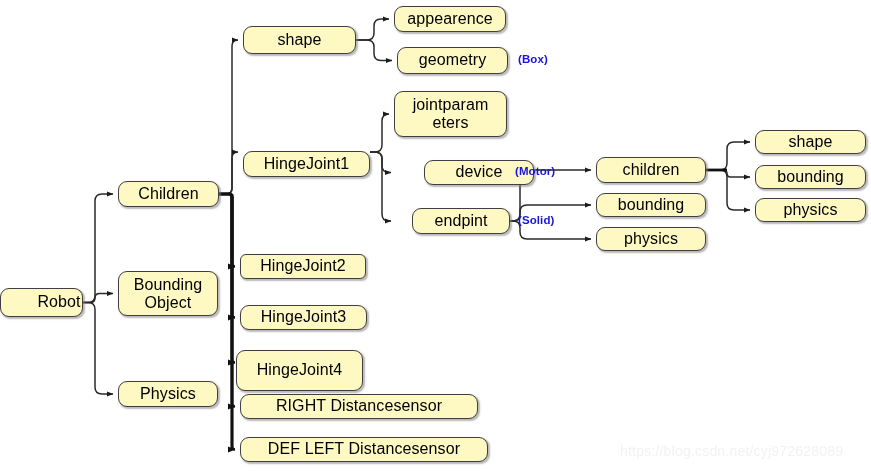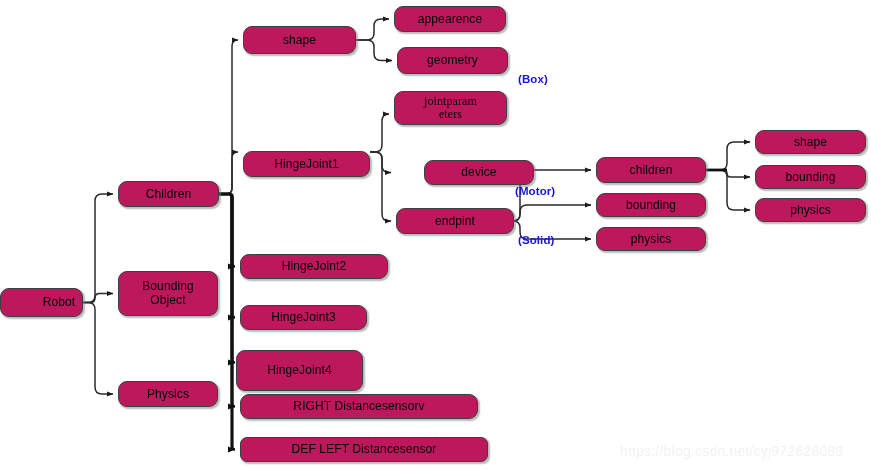--- a/index.html
+++ b/index.html
@@ -19,47 +19,46 @@
     position: absolute;
     left: 0;
     top: 0;
     width: 871px;
     height: 471px;
     pointer-events: none;
   }
   .node {
     position: absolute;
     box-sizing: border-box;
-    background: #be185d;
+    background: #fef9c3;
     border: 1.6px solid #3f3f3f;
     border-radius: 9px;
     display: flex;
     align-items: center;
     justify-content: center;
     text-align: center;
     color: #000000;
-    font-size: 12px;
+    font-size: 16px;
     line-height: 1.05;
     letter-spacing: 0.1px;
     box-shadow: 1.5px 1.5px 1.5px rgba(130,130,130,0.55);
     white-space: pre-line;
     z-index: 3;
   }
   .node.two-line {
     line-height: 1.12;
   }
   .edge-label {
     position: absolute;
     color: #1a15d8;
     font-size: 11.5px;
     font-weight: bold;
     letter-spacing: 0.1px;
     z-index: 4;
     white-space: nowrap;
-    margin-top: 20px;
   }
   .watermark {
     position: absolute;
     color: #f2f2f2;
     font-size: 14px;
     letter-spacing: 0.2px;
     z-index: 1;
     white-space: nowrap;
     user-select: none;
   }
@@ -106,31 +105,31 @@
   </svg>
 
   <div id="node-layer">
       <div class="node" style="left: 0px; top: 288px; width: 83px; height: 29px; padding-left: 35px;">Robot</div>
       <div class="node" style="left: 118px; top: 181px; width: 101px; height: 26px;">Children</div>
       <div class="node two-line" style="left: 118px; top: 271px; width: 100px; height: 45px;">Bounding
 Object</div>
       <div class="node" style="left: 118px; top: 381px; width: 100px; height: 26px;">Physics</div>
       <div class="node" style="left: 243px; top: 26px; width: 113px; height: 28px;">shape</div>
       <div class="node" style="left: 243px; top: 139px; width: 127px; height: 26px; margin-top: 12px;">HingeJoint1</div>
-      <div class="node" style="left: 240px; top: 254px; width: 148px; height: 25px;">HingeJoint2</div>
+      <div class="node" style="left: 240px; top: 254px; width: 126px; height: 25px; border-radius: 6px;">HingeJoint2</div>
       <div class="node" style="left: 240px; top: 305px; width: 127px; height: 25px;">HingeJoint3</div>
       <div class="node" style="left: 236px; top: 350px; width: 127px; height: 41px;">HingeJoint4</div>
-      <div class="node" style="left: 240px; top: 394px; width: 238px; height: 25px;">RIGHT Distancesensorv</div>
-      <div class="node" style="left: 240px; top: 437px; width: 248px; height: 25px; border-radius: 7px;">DEF LEFT Distancesensor</div>
+      <div class="node" style="left: 240px; top: 394px; width: 238px; height: 25px;">RIGHT Distancesensor</div>
+      <div class="node" style="left: 240px; top: 437px; width: 248px; height: 25px;">DEF LEFT Distancesensor</div>
       <div class="node" style="left: 394px; top: 6px; width: 112px; height: 26px;">appearence</div>
       <div class="node" style="left: 397px; top: 47px; width: 111px; height: 27px;">geometry</div>
-      <div class="node two-line" style="left: 394px; top: 91px; width: 113px; height: 34px; font-family: Liberation Serif, serif;">jointparam
+      <div class="node two-line" style="left: 394px; top: 91px; width: 113px; height: 46px;">jointparam
 eters</div>
       <div class="node" style="left: 396px; top: 160px; width: 110px; height: 25px; margin-left: 28px;">device</div>
-      <div class="node" style="left: 396px; top: 208px; width: 118px; height: 26px;">endpint</div>
+      <div class="node" style="left: 412px; top: 208px; width: 98px; height: 26px;">endpint</div>
       <div class="node" style="left: 596px; top: 157px; width: 110px; height: 26px;">children</div>
       <div class="node" style="left: 596px; top: 193px; width: 110px; height: 24px;">bounding</div>
       <div class="node" style="left: 596px; top: 227px; width: 110px; height: 24px;">physics</div>
       <div class="node" style="left: 755px; top: 130px; width: 111px; height: 24px;">shape</div>
       <div class="node" style="left: 755px; top: 165px; width: 111px; height: 24px;">bounding</div>
       <div class="node" style="left: 755px; top: 198px; width: 111px; height: 24px;">physics</div>
     </div>
   <div id="label-layer">
       <div class="edge-label" style="left: 518px; top: 53px;">(Box)</div>
       <div class="edge-label" style="left: 515px; top: 165px;">(Motor)</div>

